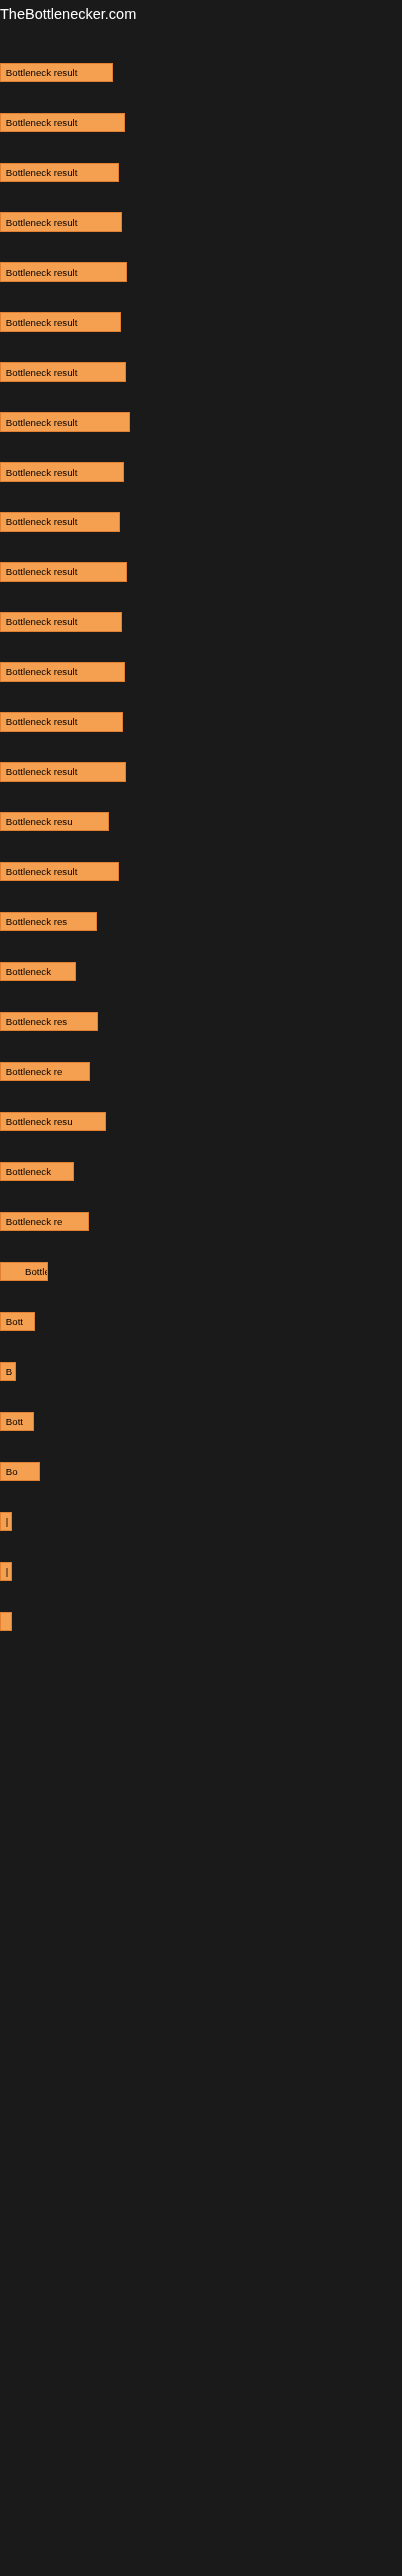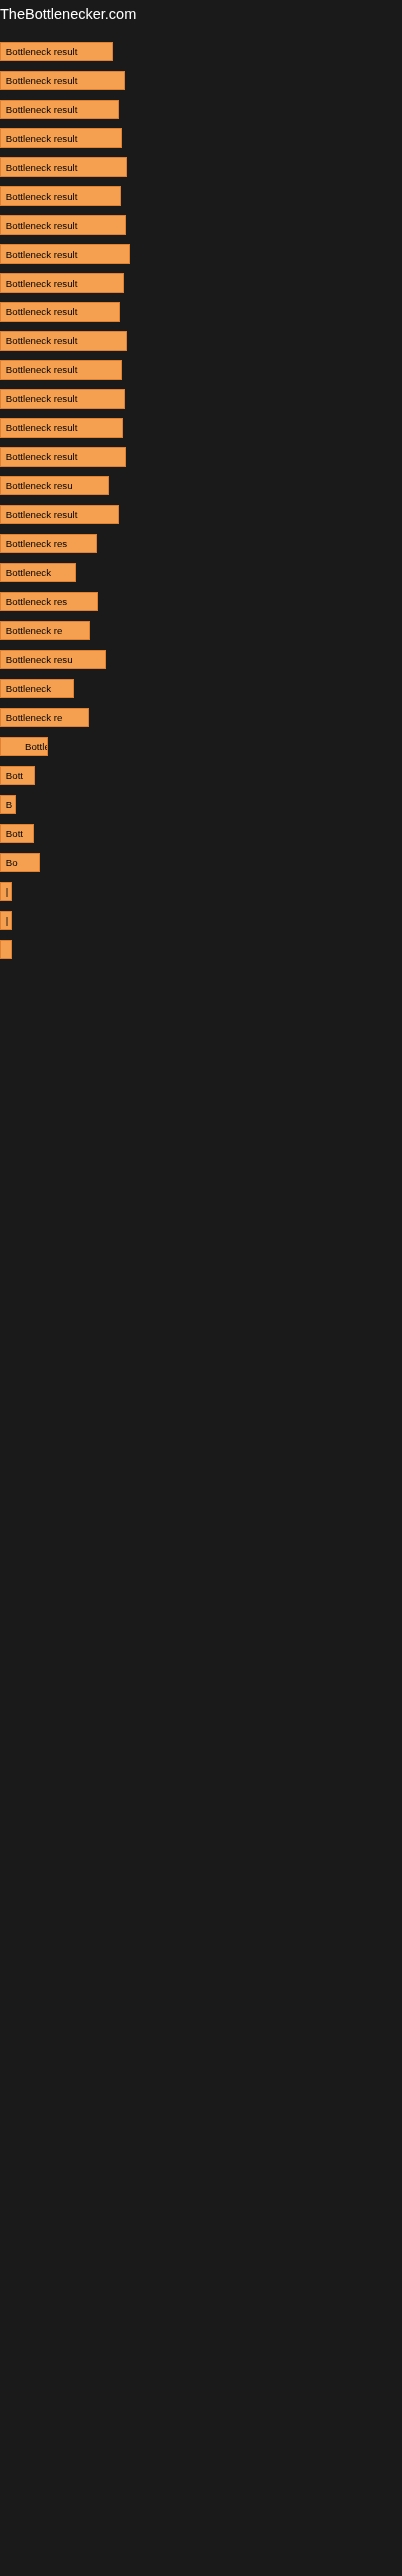--- a/index.html
+++ b/index.html
@@ -39,20 +39,21 @@
       border: 0.8px solid #e08030;
       color: #000;
       font-size: 10.5px;
       font-weight: normal;
       padding: 3.2px 4.8px;
       white-space: nowrap;
       overflow: hidden;
       display: flex;
       align-items: flex-start;
       min-height: 19.3px;
+      margin-top: 21px;
     }
 
     .bar-label {
       font-size: 9.7px;
       color: #000;
     }
   </style>
 </head>
 <body>
 

